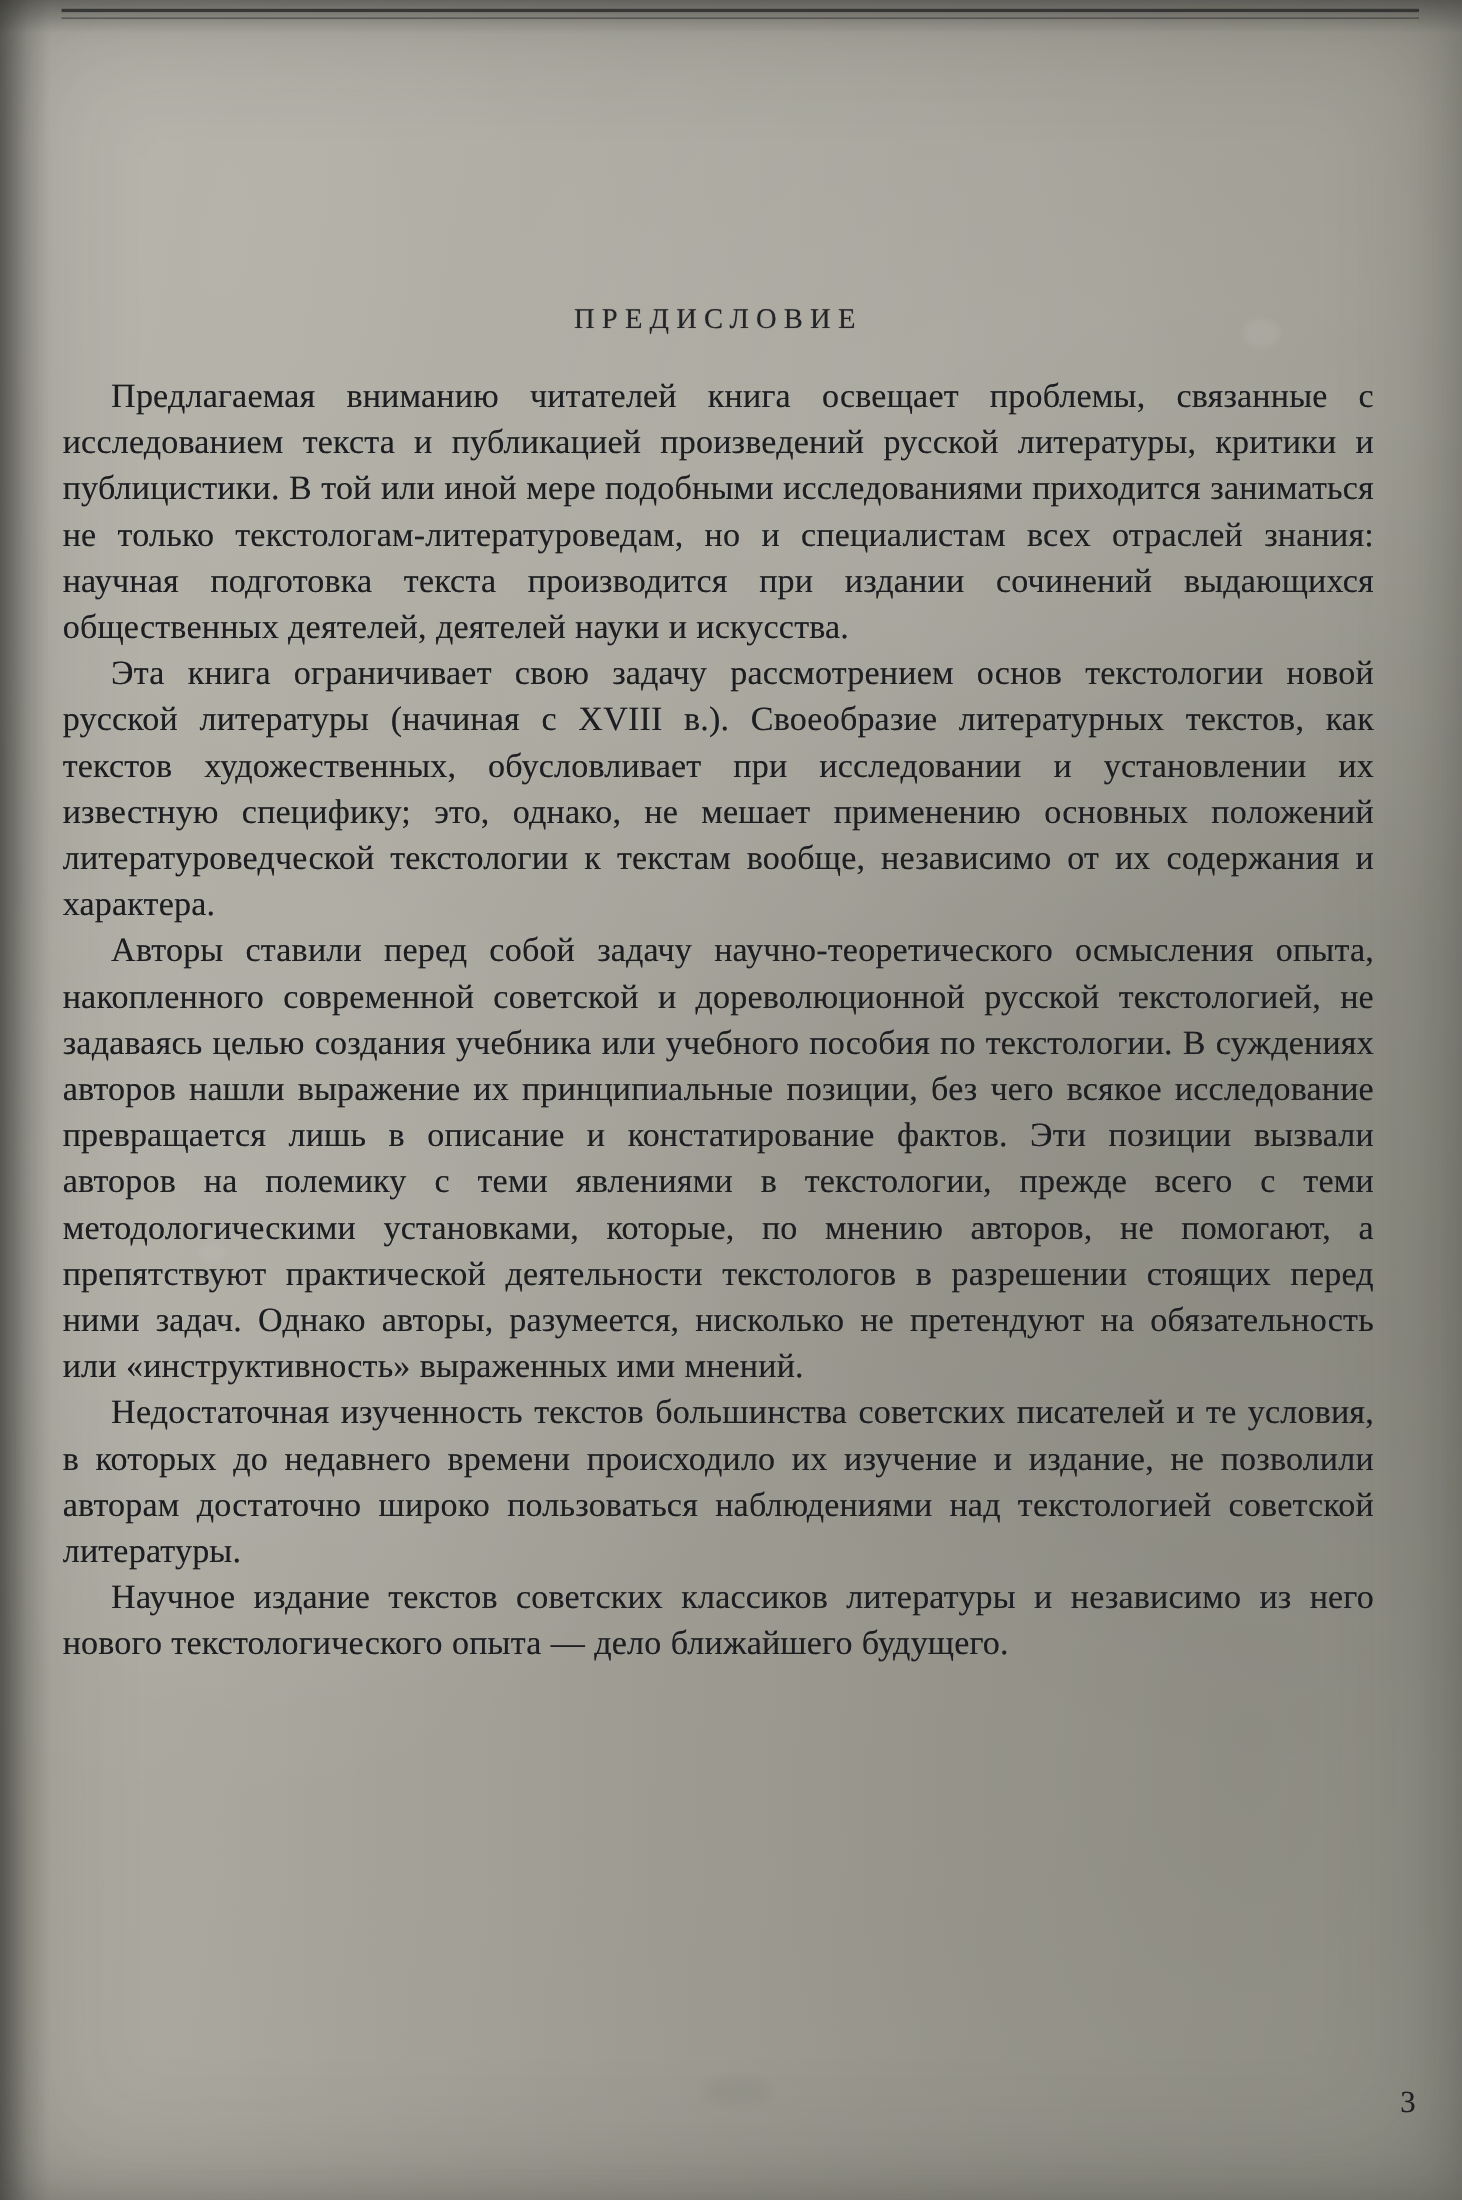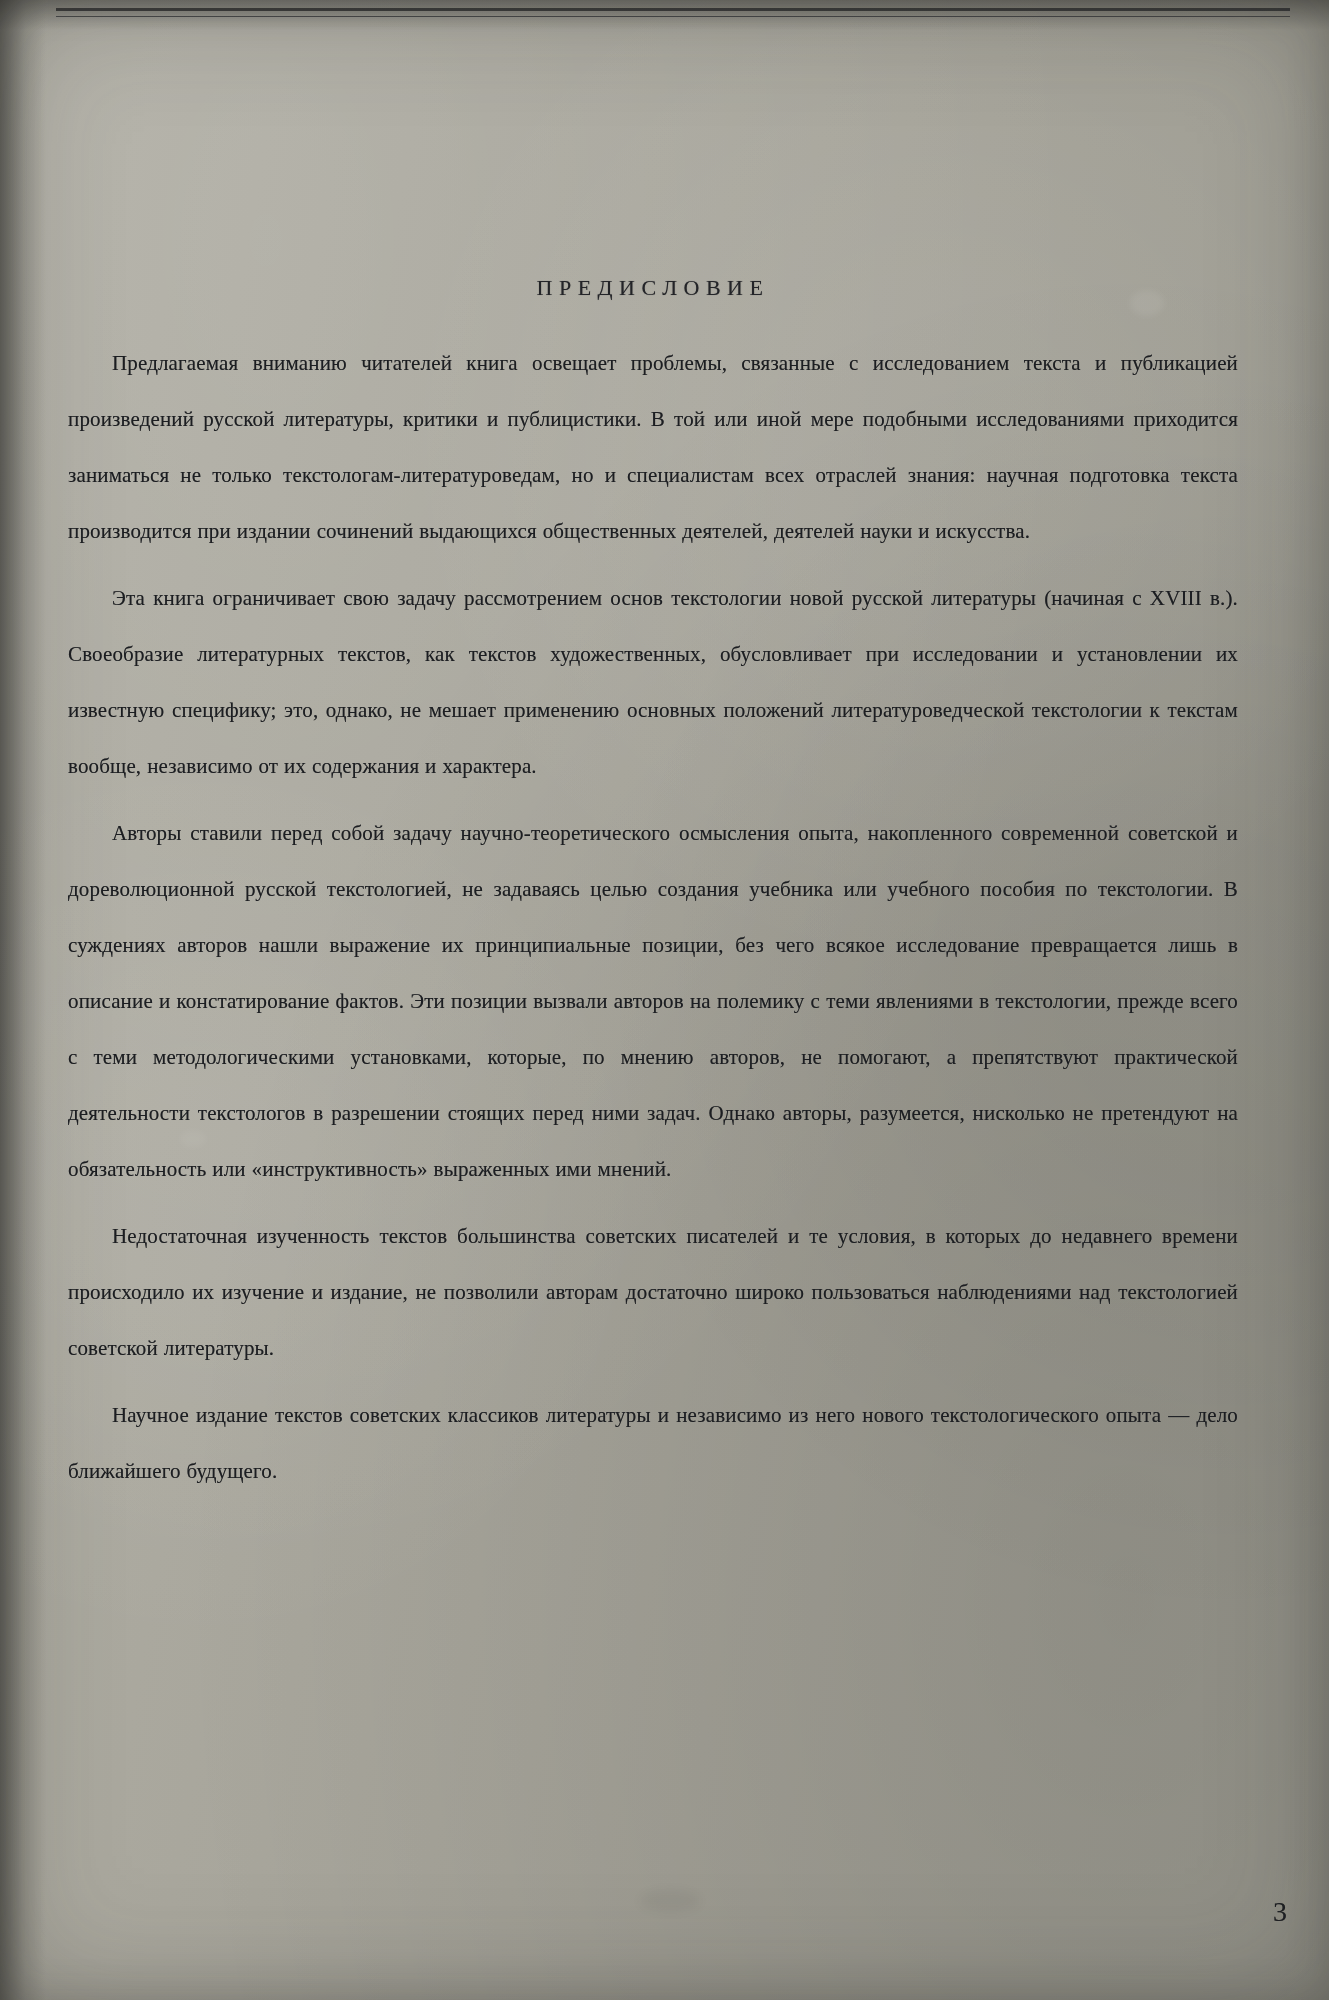--- a/index.html
+++ b/index.html
@@ -84,33 +84,33 @@
     position: absolute;
     left: 57px;
     top: 275px;
     width: 1192px;
     color: #1d1f23;
   }
 
   h1#title {
     margin: 0 0 34px 0;
     text-align: center;
-    font-size: 22px;
+    font-size: 26px;
     font-weight: 400;
     letter-spacing: 6.5px;
     color: #232428;
     text-shadow: 0 0 1px rgba(20,20,20,0.35);
   }
 
   p.para {
-    margin: 11px;
+    margin: 0;
     text-align: justify;
     text-justify: inter-word;
-    font-size: 21px;
-    line-height: 56px;
+    font-size: 31px;
+    line-height: 42px;
     text-indent: 44px;
     color: #1c1e22;
     text-shadow: 0 0 0.6px rgba(25,25,25,0.45);
     letter-spacing: 0.15px;
     word-spacing: 0.5px;
   }
 
   #pagenum {
     position: absolute;
     right: 42px;

